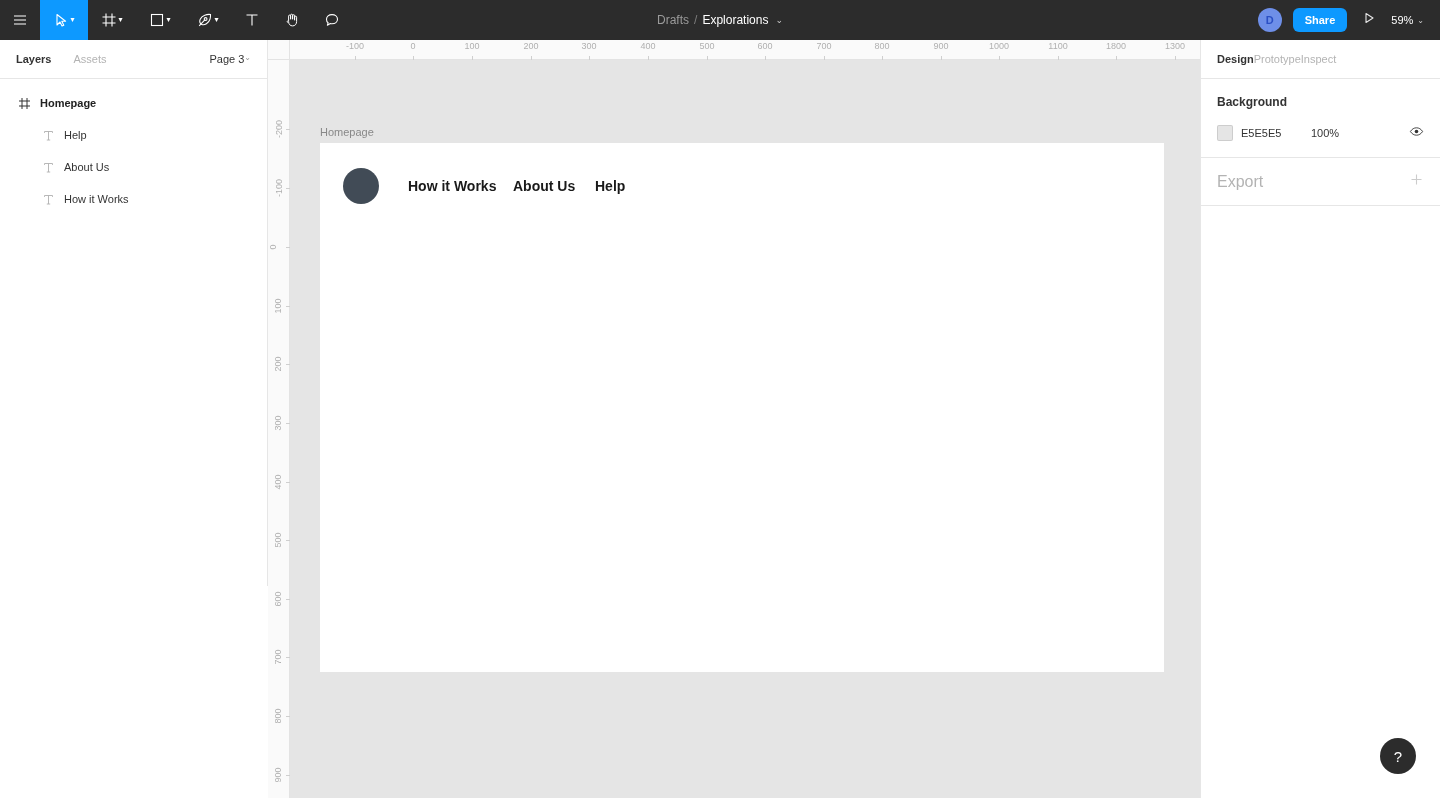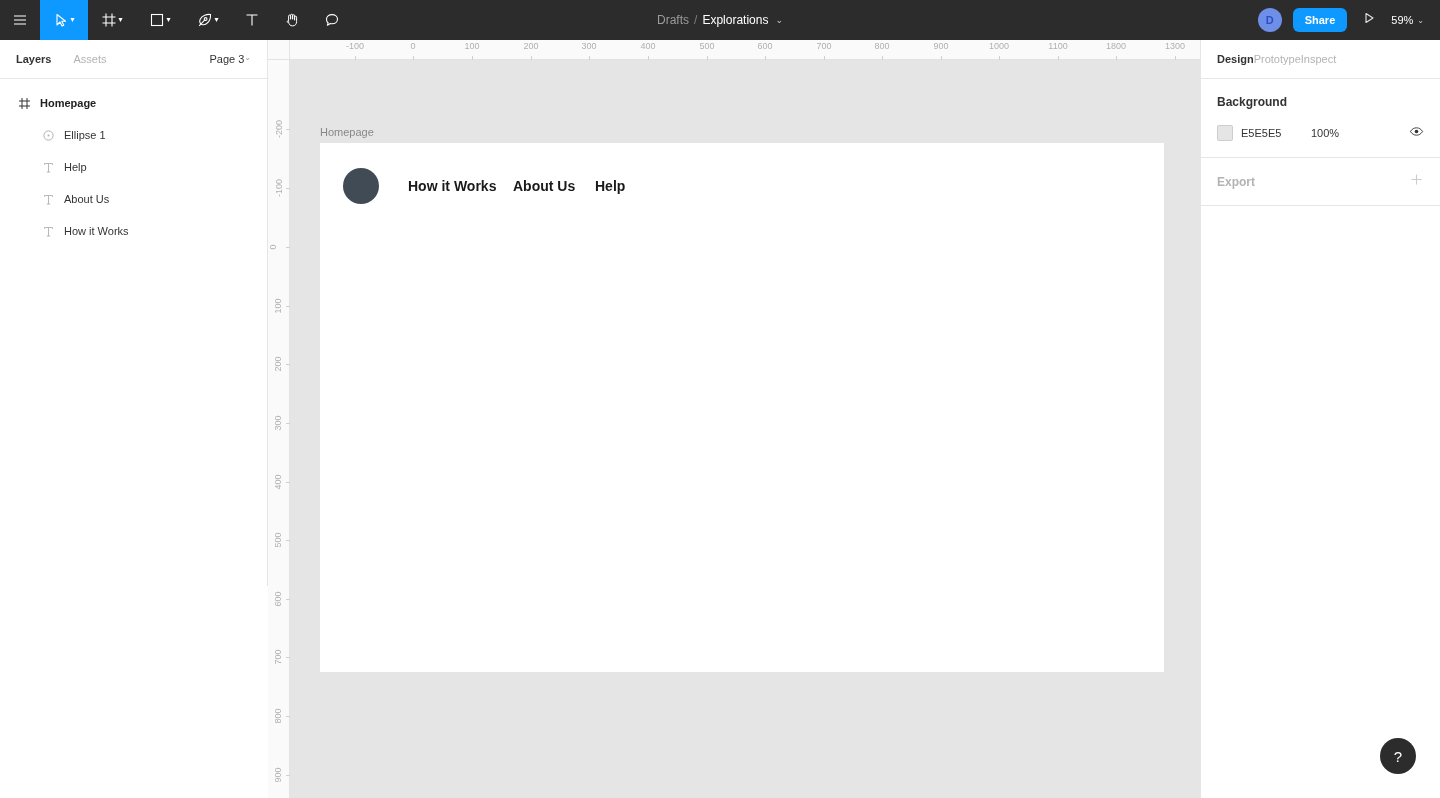--- a/index.html
+++ b/index.html
@@ -181,21 +181,21 @@
     border: 1px solid rgba(0,0,0,0.1); flex: 0 0 16px; cursor: pointer;
   }
   .hexval { font-size: 11px; color: #333; margin-left: 8px; width: 62px; cursor: text; }
   .opval { font-size: 11px; color: #333; margin-left: 8px; cursor: text; }
   .eye-btn { margin-left: auto; cursor: pointer; display: flex; align-items: center; }
 
   .export-row {
     height: 48px; display: flex; align-items: center;
     padding: 0 16px; border-bottom: 1px solid #e6e6e6;
   }
-  .export-label { font-size: 12px; color: #b3b3b3; font-weight: bold; }
+  .export-label { font-size: 16px; color: #b3b3b3; font-weight: normal; }
   .plus-btn {
     margin-left: auto; cursor: pointer; display: flex; align-items: center;
     color: #ccc;
   }
 
   
   .help-fab {
     position: absolute; right: 24px; bottom: 24px;
     width: 36px; height: 36px; border-radius: 50%;
     background: #2c2c2c; color: #fff;
@@ -323,29 +323,20 @@
     <div class="layerlist">
       <div class="layer-row root">
         <span class="layer-icon">
           <svg width="13" height="13" viewBox="0 0 13 13">
             <path d="M4 1v11M9 1v11M1 4h11M1 9h11" stroke="#333" stroke-width="1" fill="none"></path>
           </svg>
         </span>
         <span class="layer-label">Homepage</span>
       </div>
 
-      <div class="layer-row child">
-        <span class="layer-icon">
-          <svg width="13" height="13" viewBox="0 0 13 13">
-            <circle cx="6.5" cy="6.5" r="4.6" fill="none" stroke="#b0b0b0" stroke-width="1"></circle>
-            <circle cx="6.5" cy="6.5" r="1" fill="#b0b0b0"></circle>
-          </svg>
-        </span>
-        <span class="layer-label">Ellipse 1</span>
-      </div>
 
       <div class="layer-row child">
         <span class="layer-icon">
           <svg width="13" height="13" viewBox="0 0 13 13">
             <path d="M2.5 2.5h8M6.5 2.5v8.5M4.8 11h3.4M2.5 2.5v1.4M10.5 2.5v1.4" stroke="#b0b0b0" stroke-width="0.9" fill="none"></path>
           </svg>
         </span>
         <span class="layer-label">Help</span>
       </div>
 

